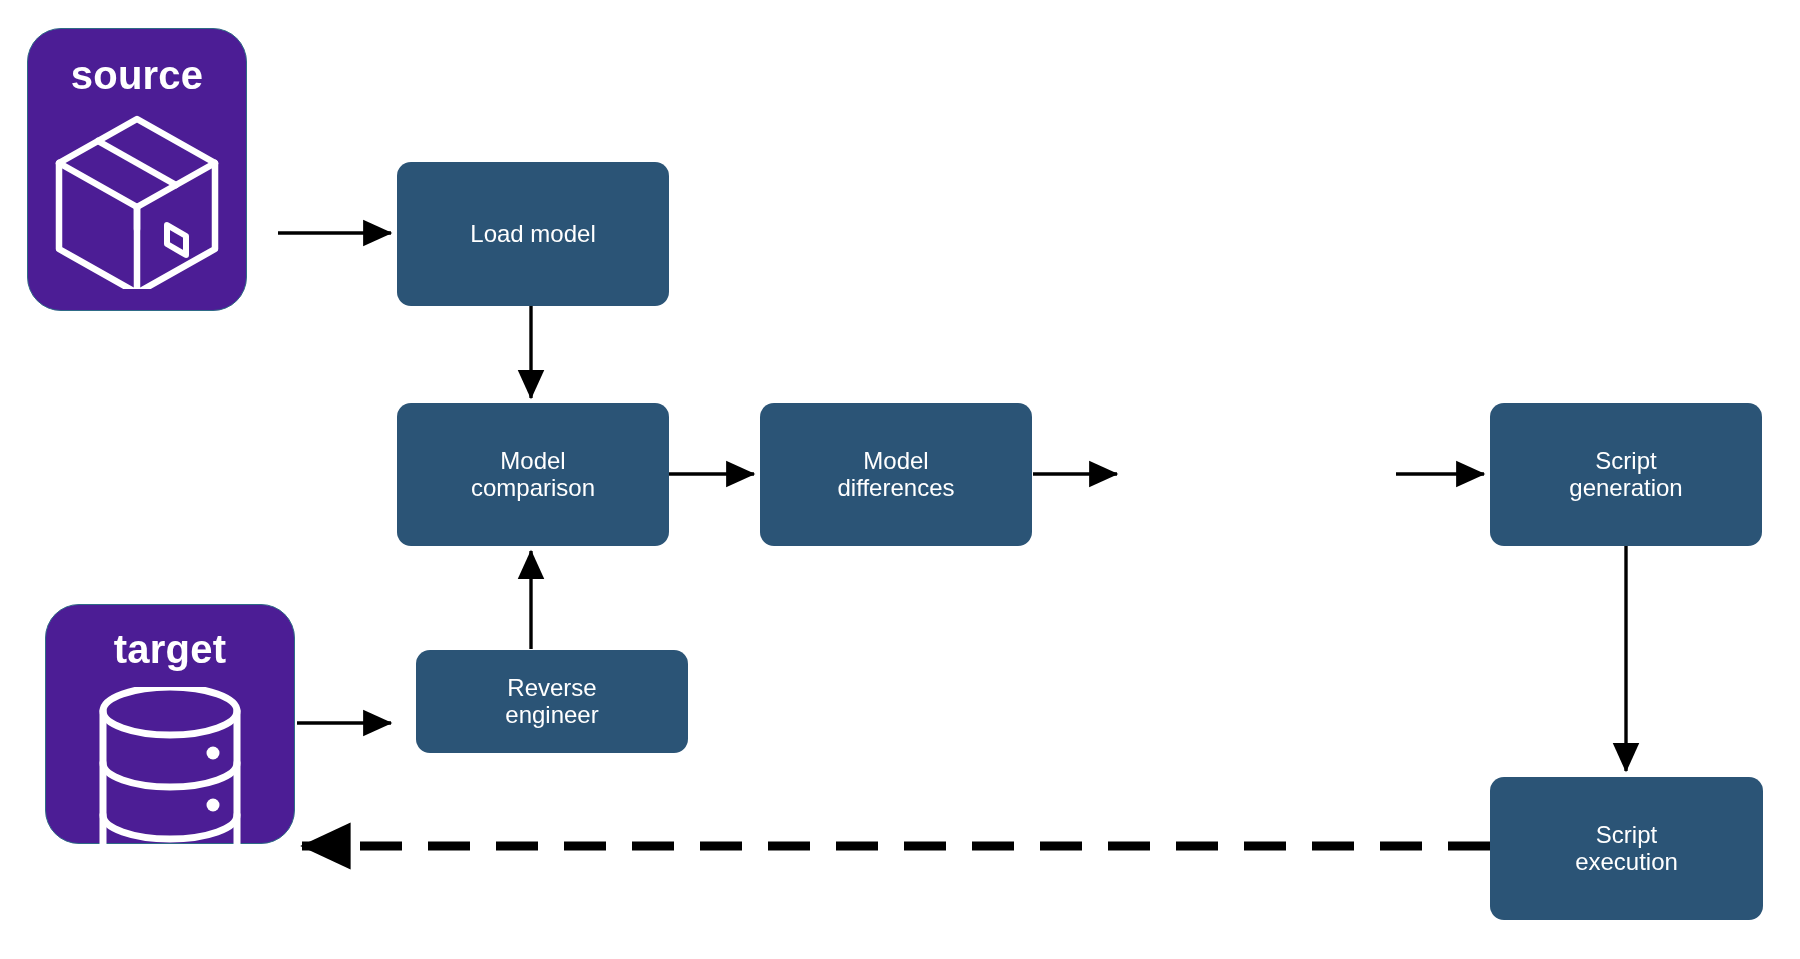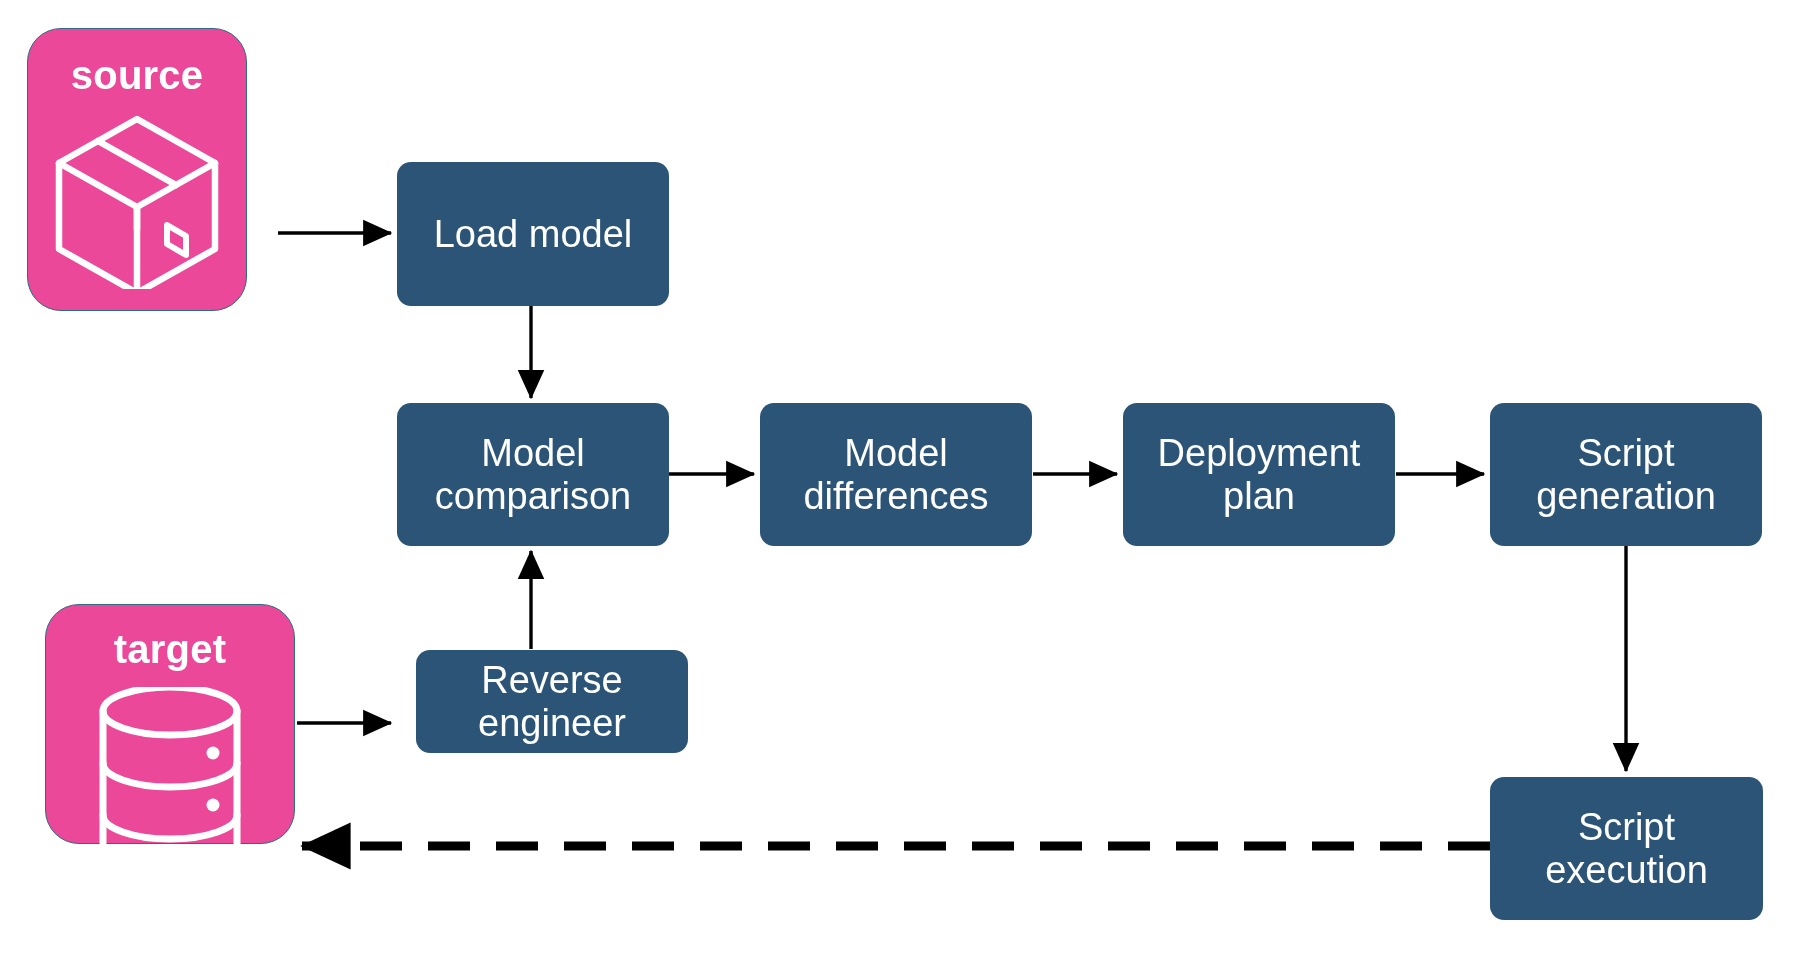--- a/index.html
+++ b/index.html
@@ -21,21 +21,21 @@
     position: absolute;
     left: 0;
     top: 0;
     width: 1800px;
     height: 959px;
     pointer-events: none;
   }
   
   .endpoint {
     position: absolute;
-    background: #ec4899;
+    background: #4c1d95;
     border: 1.5px solid #2e6b86;
     border-radius: 34px;
     box-sizing: border-box;
     display: flex;
     flex-direction: column;
     align-items: center;
   }
   .endpoint-label {
     color: #ffffff;
     font-weight: bold;
@@ -54,21 +54,21 @@
     background: #2b5476;
     border-radius: 14px;
     box-sizing: border-box;
     display: flex;
     align-items: center;
     justify-content: center;
     text-align: center;
   }
   .proc-label {
     color: #ffffff;
-    font-size: 38px;
+    font-size: 24px;
     line-height: 1.12;
     padding: 0 10px;
     user-select: none;
     white-space: pre-line;
   }
 </style>
 </head>
 <body>
 
 <div id="canvas">
@@ -150,24 +150,20 @@
   <div class="proc" style="left:397px; top:403px; width:272px; height:143px;">
     <span class="proc-label">Model
 comparison</span>
   </div>
 
   <div class="proc" style="left:760px; top:403px; width:272px; height:143px;">
     <span class="proc-label">Model
 differences</span>
   </div>
 
-  <div class="proc" style="left:1123px; top:403px; width:272px; height:143px;">
-    <span class="proc-label">Deployment
-plan</span>
-  </div>
 
   <div class="proc" style="left:1490px; top:403px; width:272px; height:143px;">
     <span class="proc-label">Script
 generation</span>
   </div>
 
   <div class="proc" style="left:416px; top:650px; width:272px; height:103px;">
     <span class="proc-label">Reverse
 engineer</span>
   </div>

